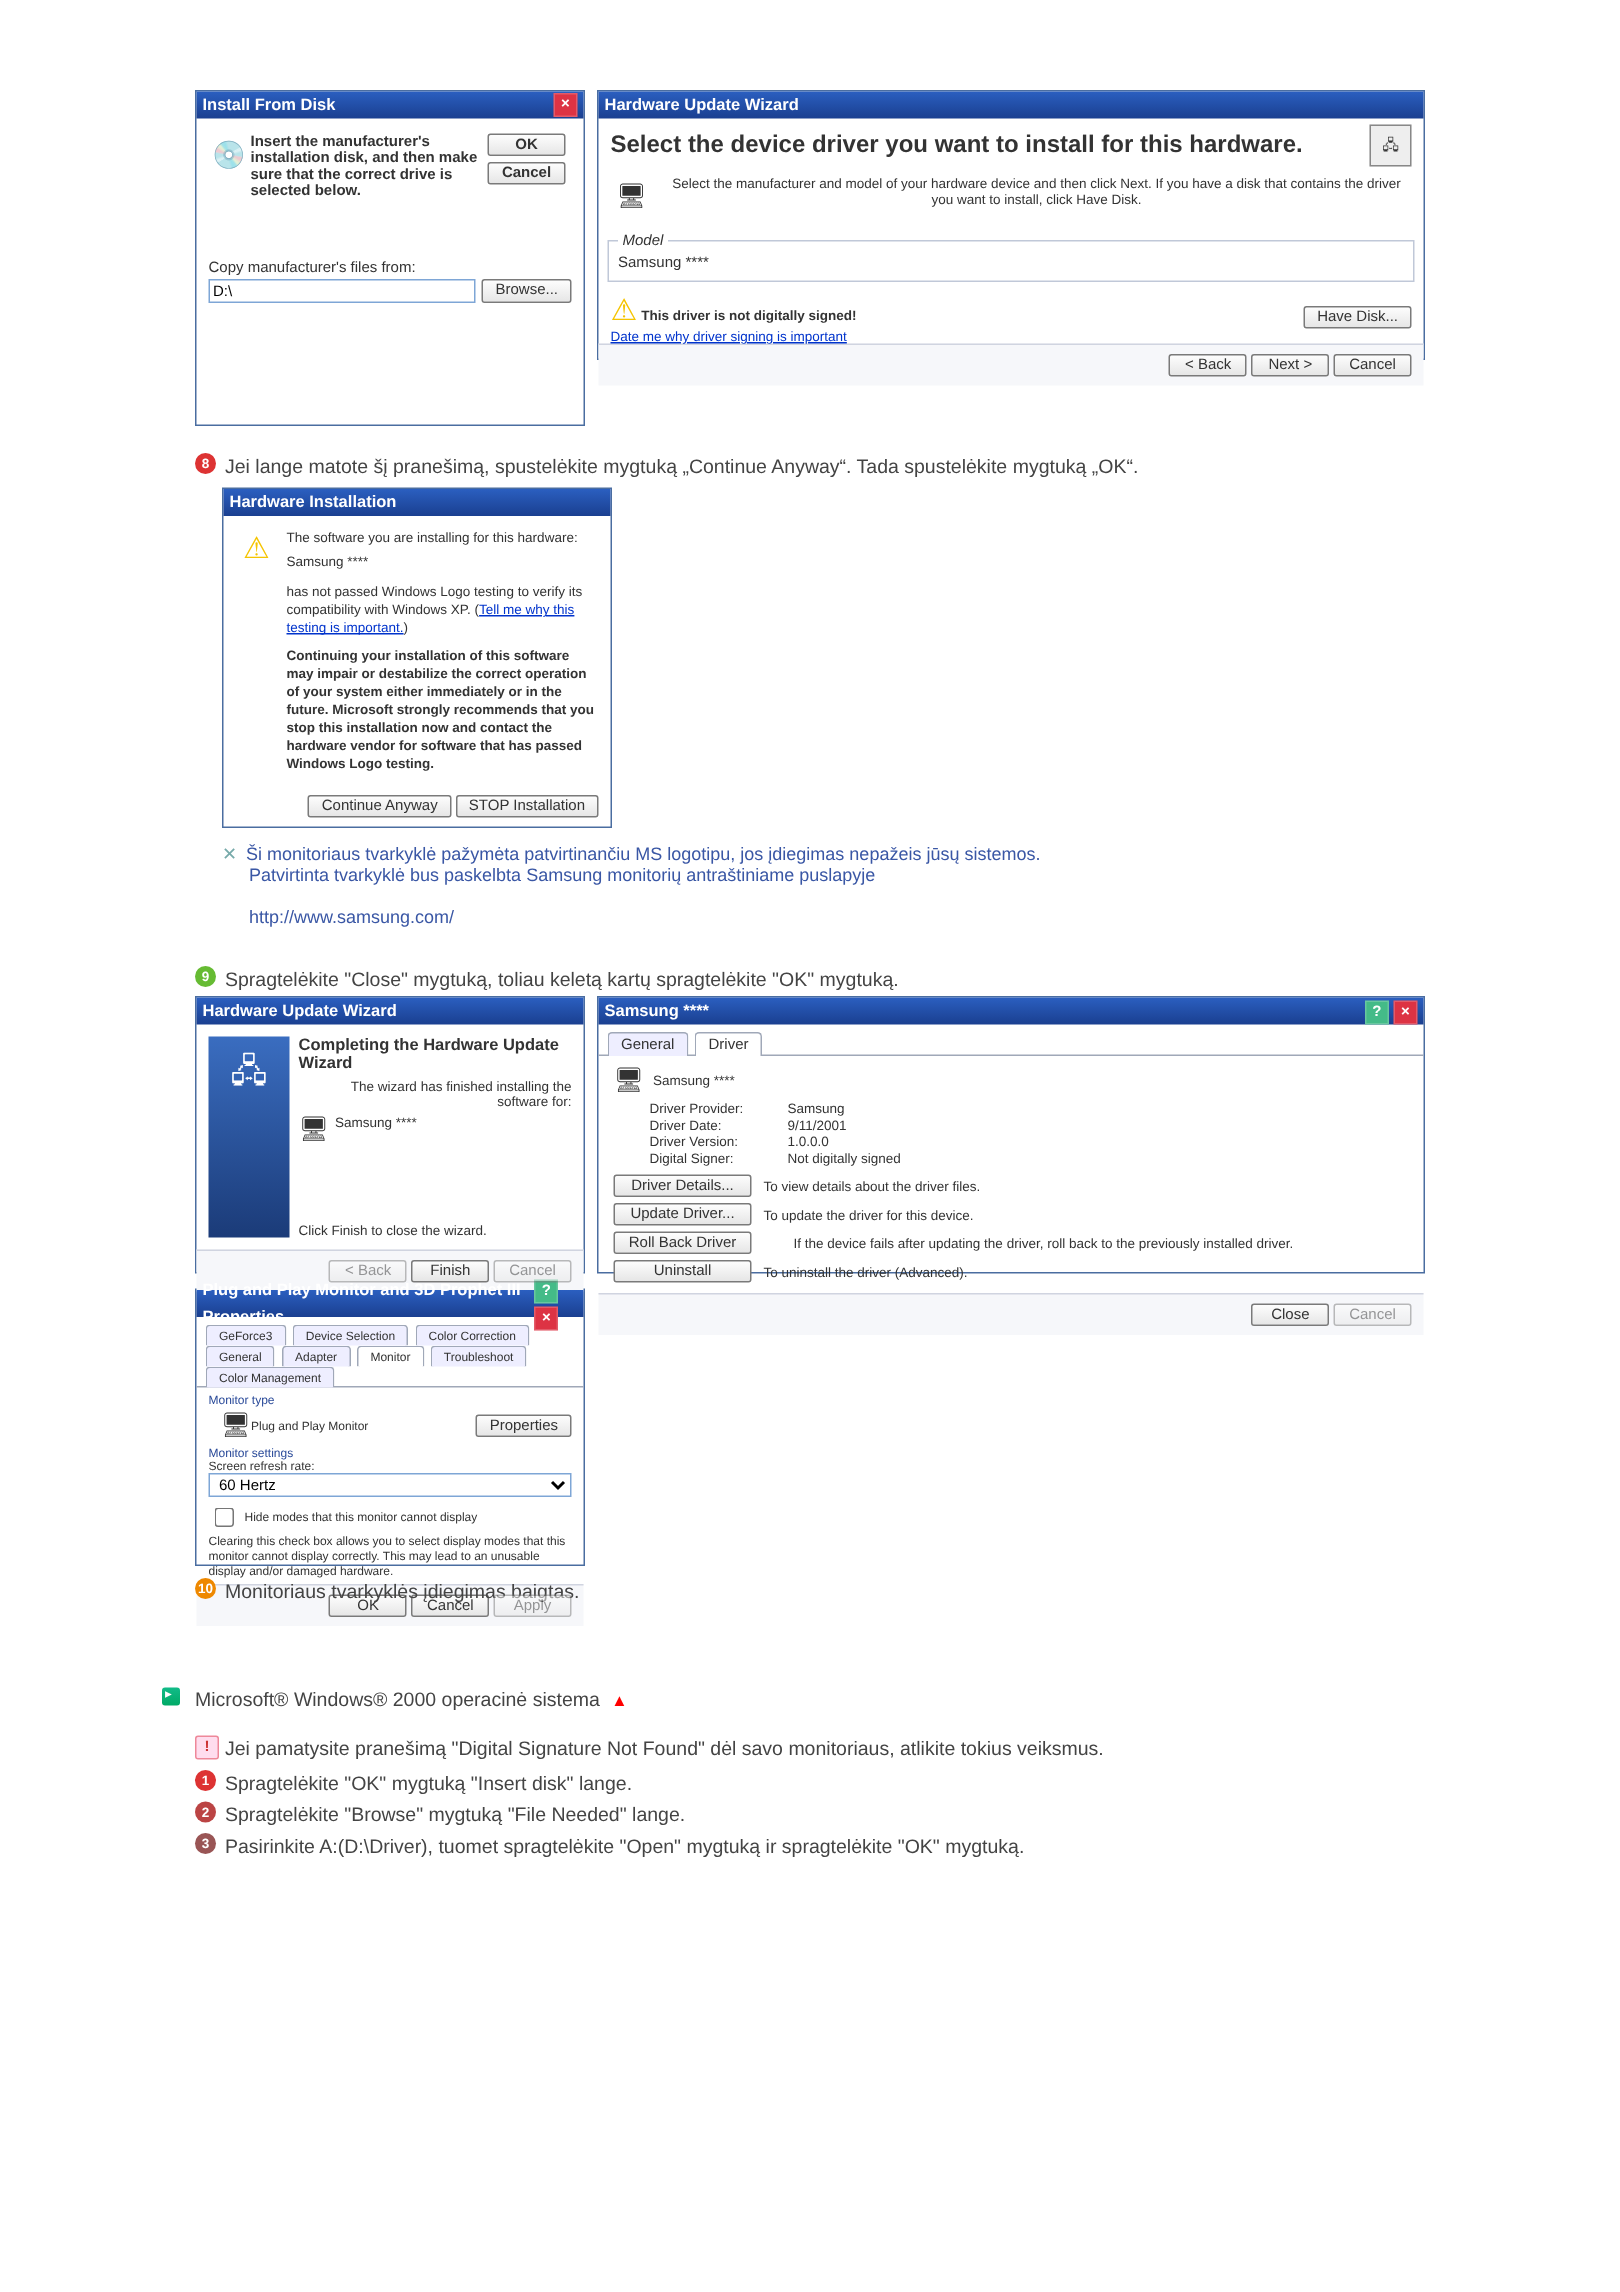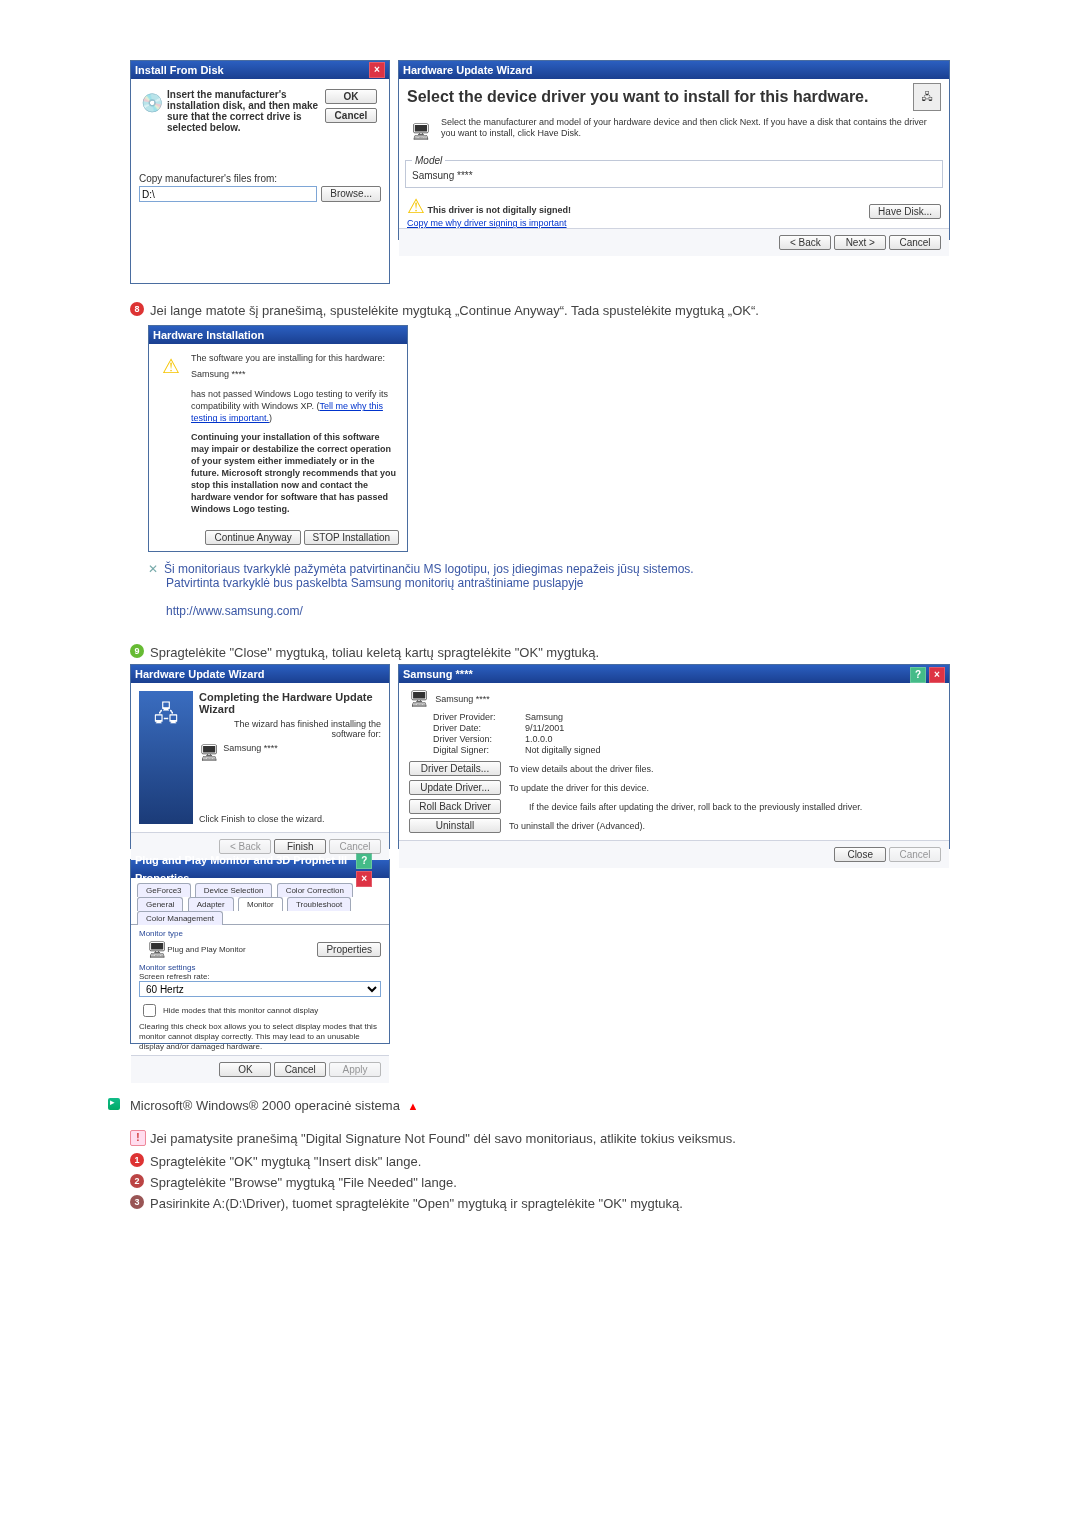--- a/index.html
+++ b/index.html
@@ -161,31 +161,31 @@
     <div class="win" style="flex:1;height:180px;">
       <div class="titlebar">
         <span>Hardware Update Wizard</span>
       </div>
       <div style="display:flex;padding:4px 8px 2px;align-items:center;">
         <b style="flex:1;font-size:16px;">Select the device driver you want to install for this hardware.</b>
         <div style="width:26px;height:26px;border:1px solid #888;background:#eee;display:flex;align-items:center;justify-content:center;">🖧</div>
       </div>
       <div style="display:flex;padding:4px 8px;gap:6px;">
         <div class="icon16 box-icon"></div>
-        <div style="flex:1;font-size:9px;line-height:1.25;">Select the manufacturer and model of your hardware device and then click Next. If you have a disk that contains the driver you want to install, click Have Disk.</div>
+        <div style="flex:1;font-size:9px;line-height:1.25;text-align:center;">Select the manufacturer and model of your hardware device and then click Next. If you have a disk that contains the driver you want to install, click Have Disk.</div>
       </div>
       <fieldset>
         <legend>Model</legend>
         <div>Samsung ****</div>
       </fieldset>
       <div style="display:flex;padding:0 8px;align-items:center;gap:4px;font-size:9px;">
         <div style="flex:1;">
           <span class="warn-icon" style="font-size:12px;"></span>
           <b>This driver is not digitally signed!</b><br>
-          <span class="link">Copy me why driver signing is important</span>
+          <span class="link">Date me why driver signing is important</span>
         </div>
         <div class="btn">Have Disk...</div>
       </div>
       <div class="win-footer">
         <span class="btn">&lt; Back</span>
         <span class="btn">Next &gt;</span>
         <span class="btn">Cancel</span>
       </div>
     </div>
   </div>
@@ -256,20 +256,24 @@
         <span class="btn">Finish</span>
         <span class="btn" style="opacity:.5;">Cancel</span>
       </div>
     </div>
 
     <div class="win" style="flex:1;height:185px;display:flex;flex-direction:column;">
       <div class="titlebar">
         <span>Samsung ****</span>
         <span><span class="xbtn" style="background:#4b8;display:inline-block;">?</span>
               <span class="xbtn" style="display:inline-block;">×</span></span>
+      </div>
+      <div class="tabbar">
+        <span class="tab">General</span>
+        <span class="tab active">Driver</span>
       </div>
       <div style="flex:1;padding:6px 10px;font-size:9px;">
         <div class="row" style="gap:6px;align-items:center;margin-bottom:4px;">
           <span class="box-icon"></span>
           <span>Samsung ****</span>
         </div>
         <div style="margin-left:24px;">
           <div class="kv">
               <span>Driver Provider:</span>
               <span>Samsung</span>
@@ -345,20 +349,24 @@
       </label>
       <div style="margin-top:2px;line-height:1.2;">Clearing this check box allows you to select display modes that this monitor cannot display correctly. This may lead to an unusable display and/or damaged hardware.</div>
     </div>
     <div class="win-footer">
       <span class="btn">OK</span>
       <span class="btn">Cancel</span>
       <span class="btn" style="opacity:.5;">Apply</span>
     </div>
   </div>
 
+  <div class="row body-text" style="margin-top:8px;">
+    <span class="bullet b-orange">10</span>
+    <span>Monitoriaus tvarkyklės įdiegimas baigtas.</span>
+  </div>
 
   <div style="margin-top:52px;margin-left:-22px;">
     <span class="arrow-icon"></span>
   </div>
   <div class="body-text" style="margin-top:-14px;">
     <span>Microsoft® Windows® 2000 operacinė sistema</span>
     <span class="tri-icon"></span>
   </div>
 
   <div class="row body-text" style="margin-top:14px;">

